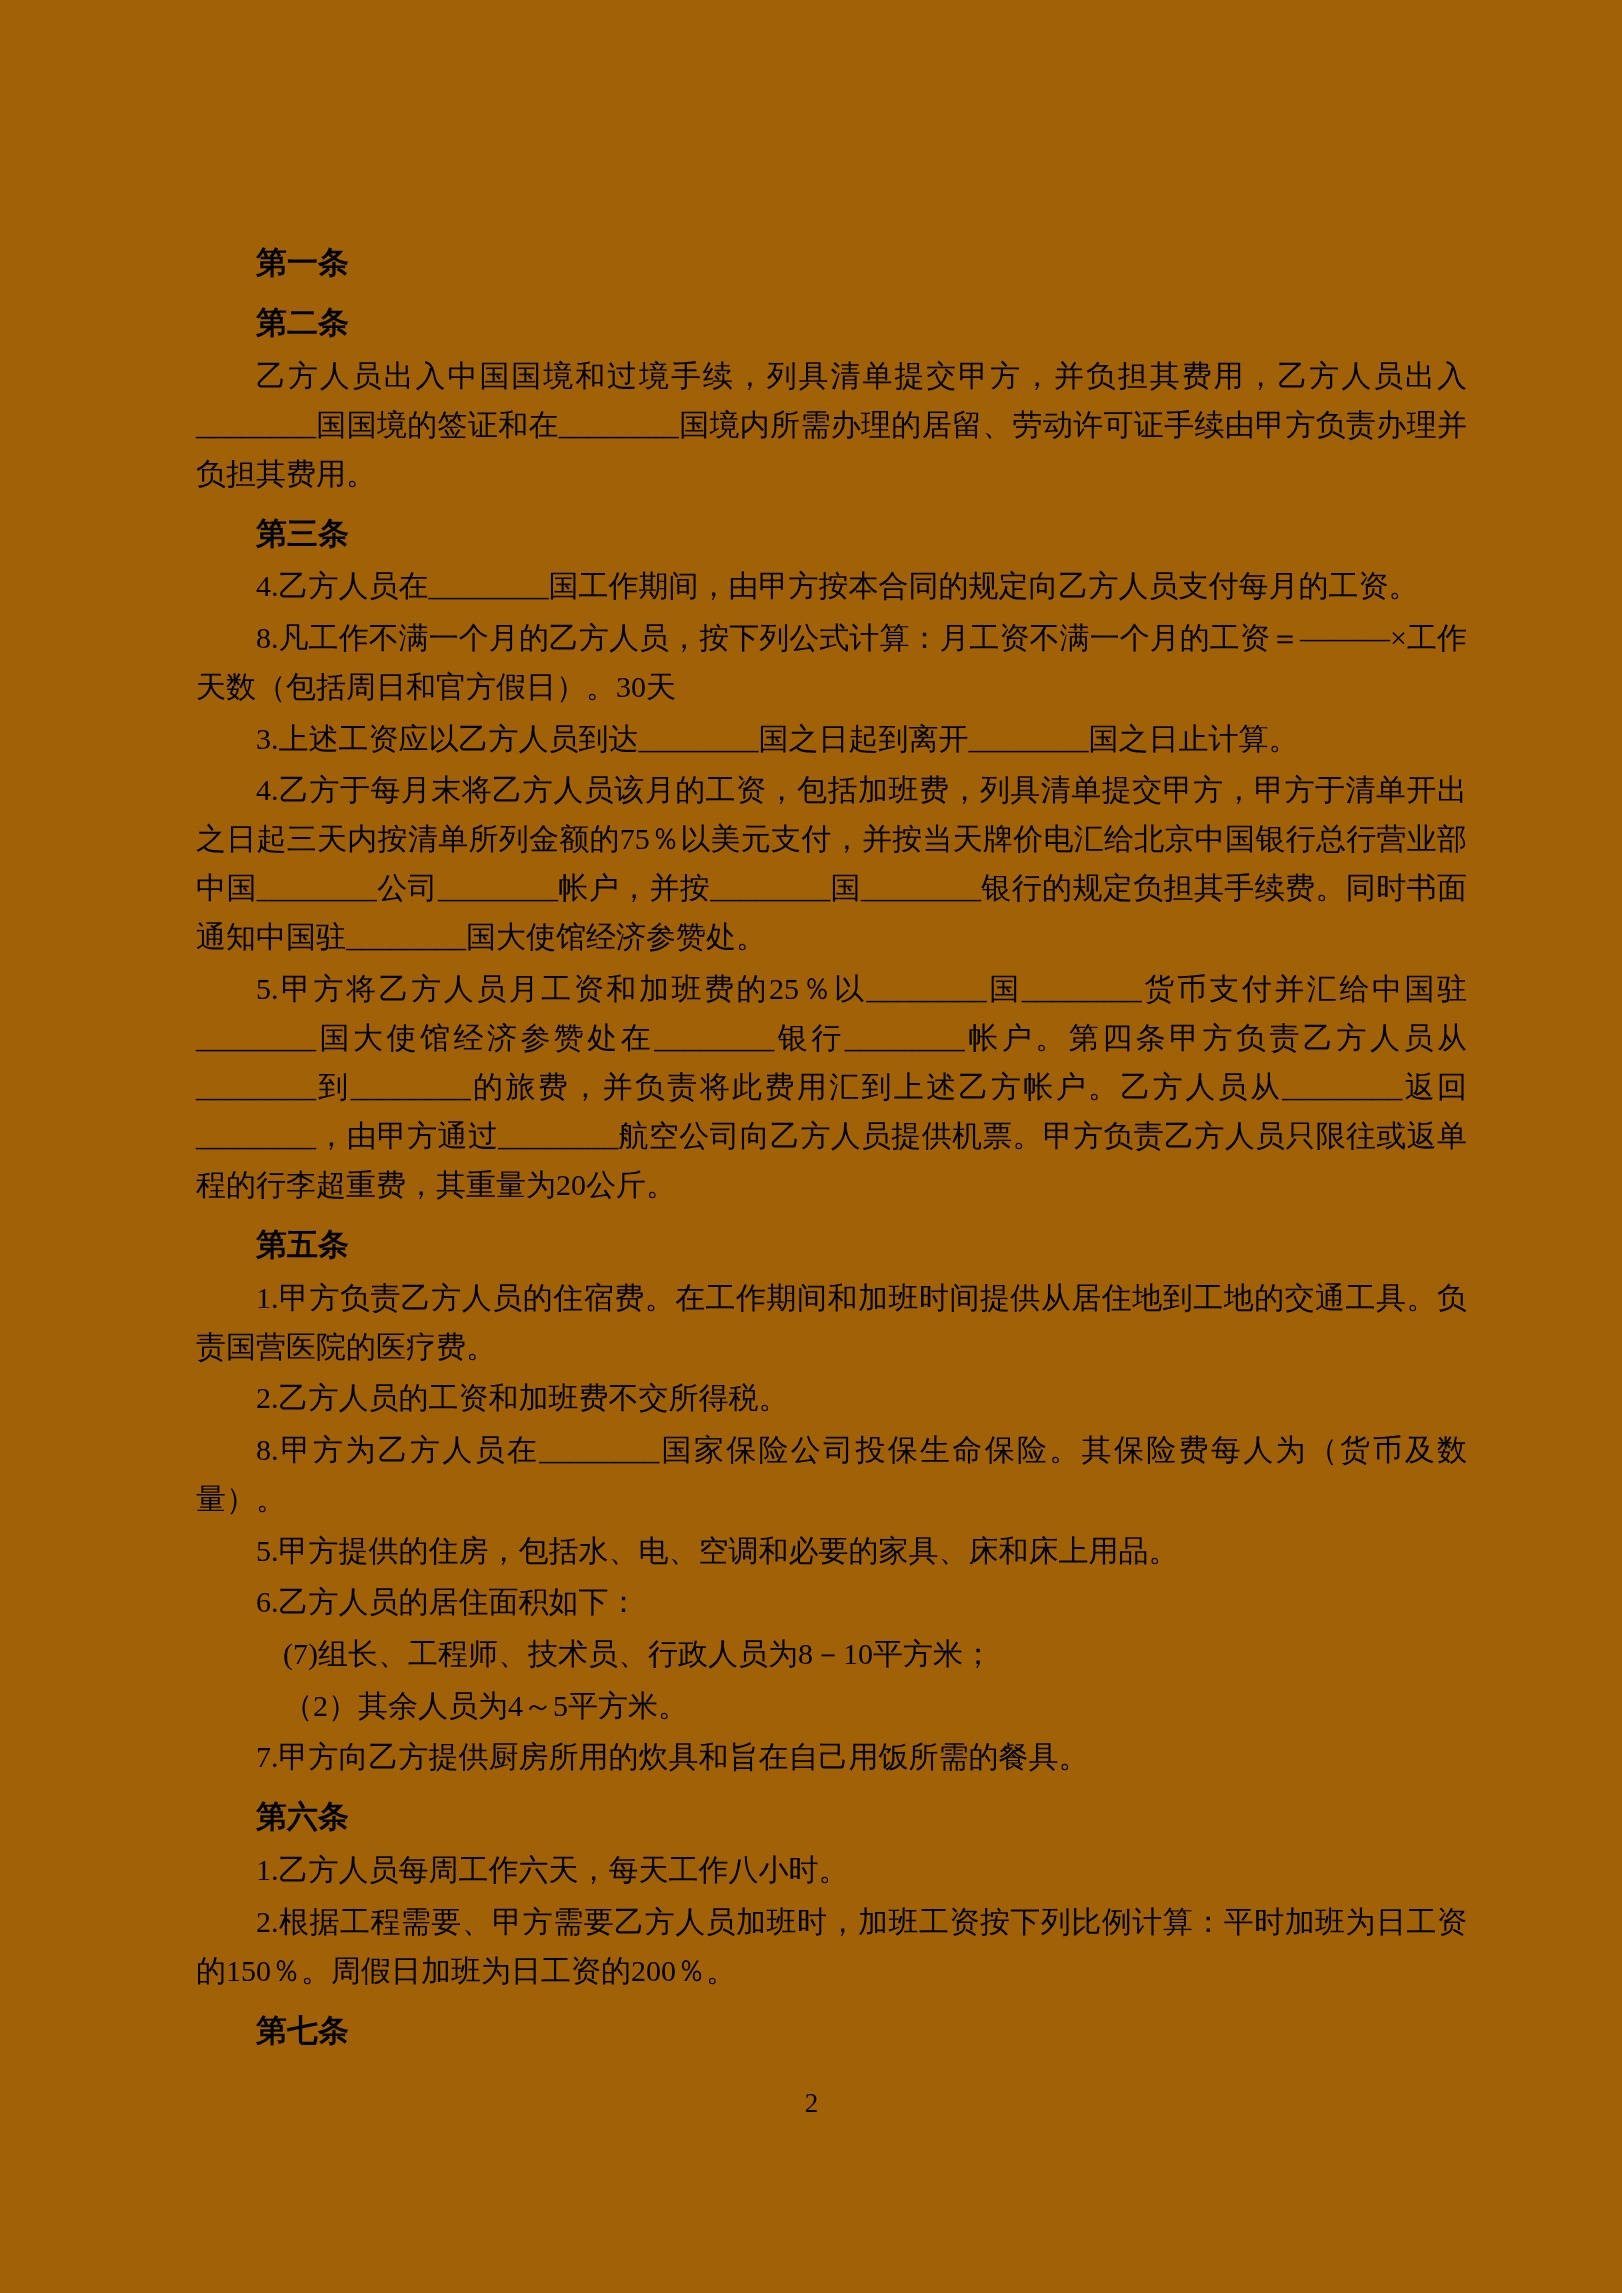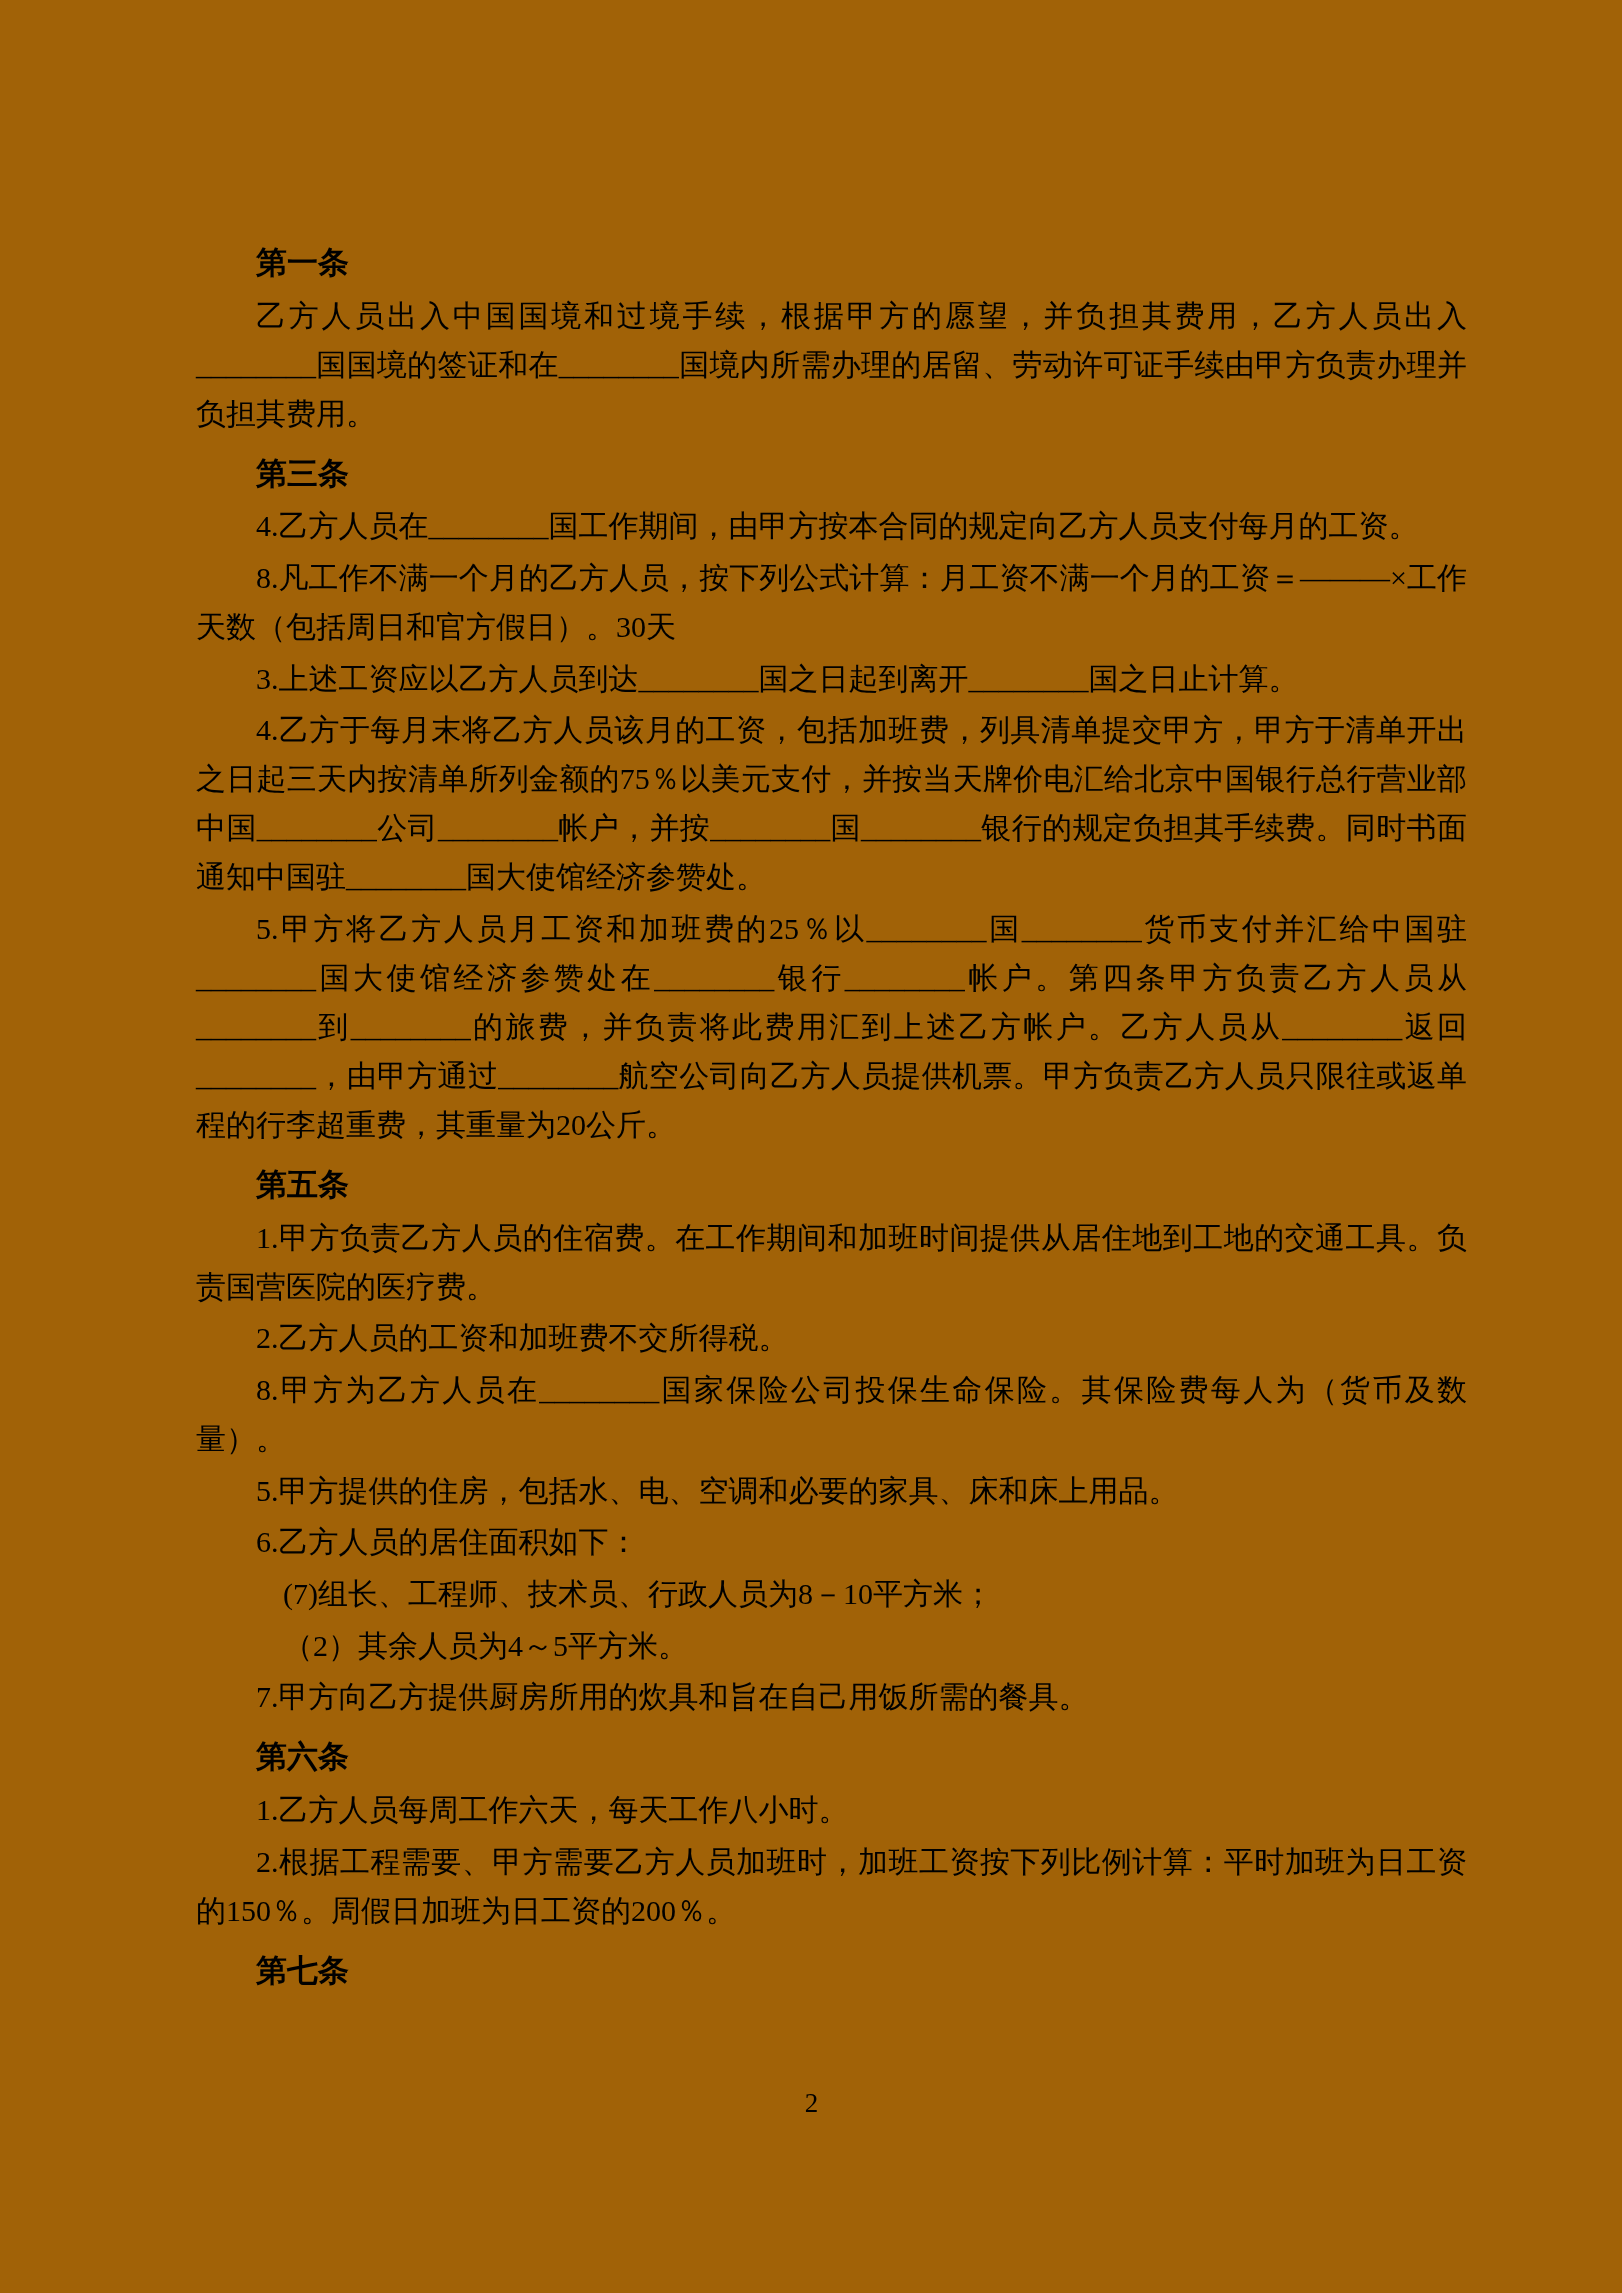--- a/index.html
+++ b/index.html
@@ -41,21 +41,22 @@
     font-size: 27px;
   }
 </style>
 </head>
 <body>
 
 <div class="page">
   <div class="content">
     <h3 class="heading">第一条</h3>
 
-    <p class="para">乙方人员出入中国国境和过境手续，根据甲方的愿望，并负担其费用，乙方人员出入________国国境的签证和在________国境内所需办理的居留、劳动许可证手续由甲方负责办理并负担其费用。</p>
+    <h3 class="heading">第二条</h3>
+    <p class="para">乙方人员出入中国国境和过境手续，列具清单提交甲方，并负担其费用，乙方人员出入________国国境的签证和在________国境内所需办理的居留、劳动许可证手续由甲方负责办理并负担其费用。</p>
 
     <h3 class="heading">第三条</h3>
     <p class="para">4.乙方人员在________国工作期间，由甲方按本合同的规定向乙方人员支付每月的工资。</p>
     <p class="para">8.凡工作不满一个月的乙方人员，按下列公式计算：月工资不满一个月的工资＝———×工作天数（包括周日和官方假日）。30天</p>
     <p class="para">3.上述工资应以乙方人员到达________国之日起到离开________国之日止计算。</p>
     <p class="para">4.乙方于每月末将乙方人员该月的工资，包括加班费，列具清单提交甲方，甲方于清单开出之日起三天内按清单所列金额的75％以美元支付，并按当天牌价电汇给北京中国银行总行营业部中国________公司________帐户，并按________国________银行的规定负担其手续费。同时书面通知中国驻________国大使馆经济参赞处。</p>
     <p class="para">5.甲方将乙方人员月工资和加班费的25％以________国________货币支付并汇给中国驻________国大使馆经济参赞处在________银行________帐户。第四条甲方负责乙方人员从________到________的旅费，并负责将此费用汇到上述乙方帐户。乙方人员从________返回________，由甲方通过________航空公司向乙方人员提供机票。甲方负责乙方人员只限往或返单程的行李超重费，其重量为20公斤。</p>
 
     <h3 class="heading">第五条</h3>
     <p class="para">1.甲方负责乙方人员的住宿费。在工作期间和加班时间提供从居住地到工地的交通工具。负责国营医院的医疗费。</p>

